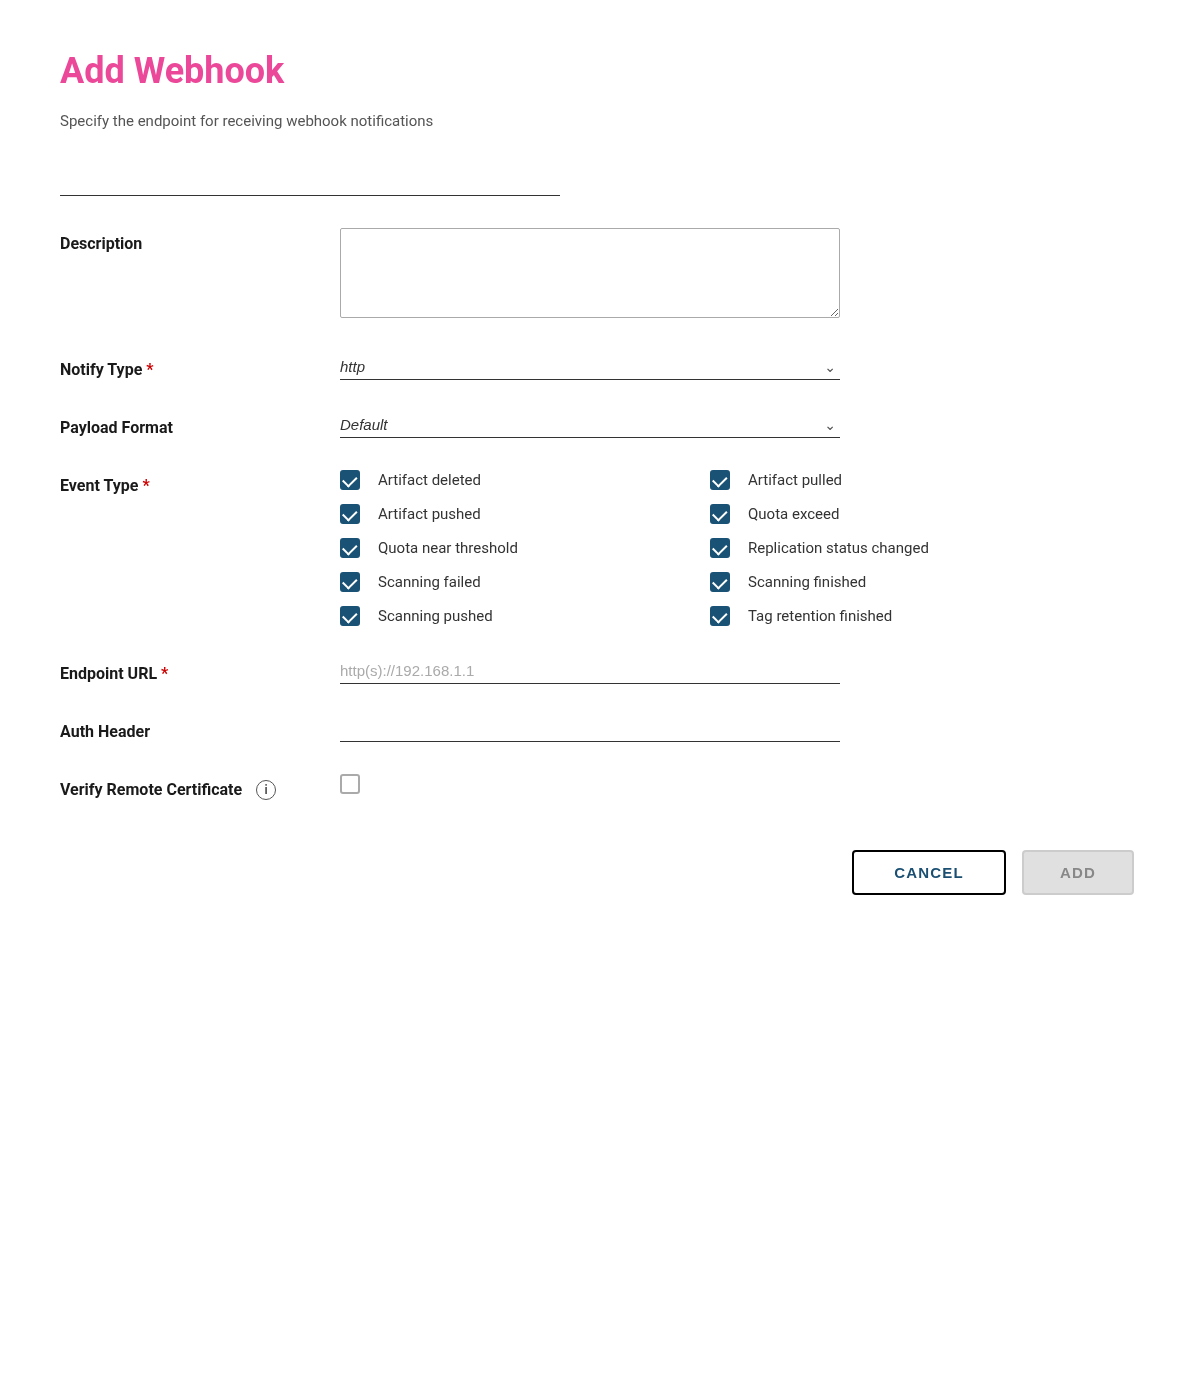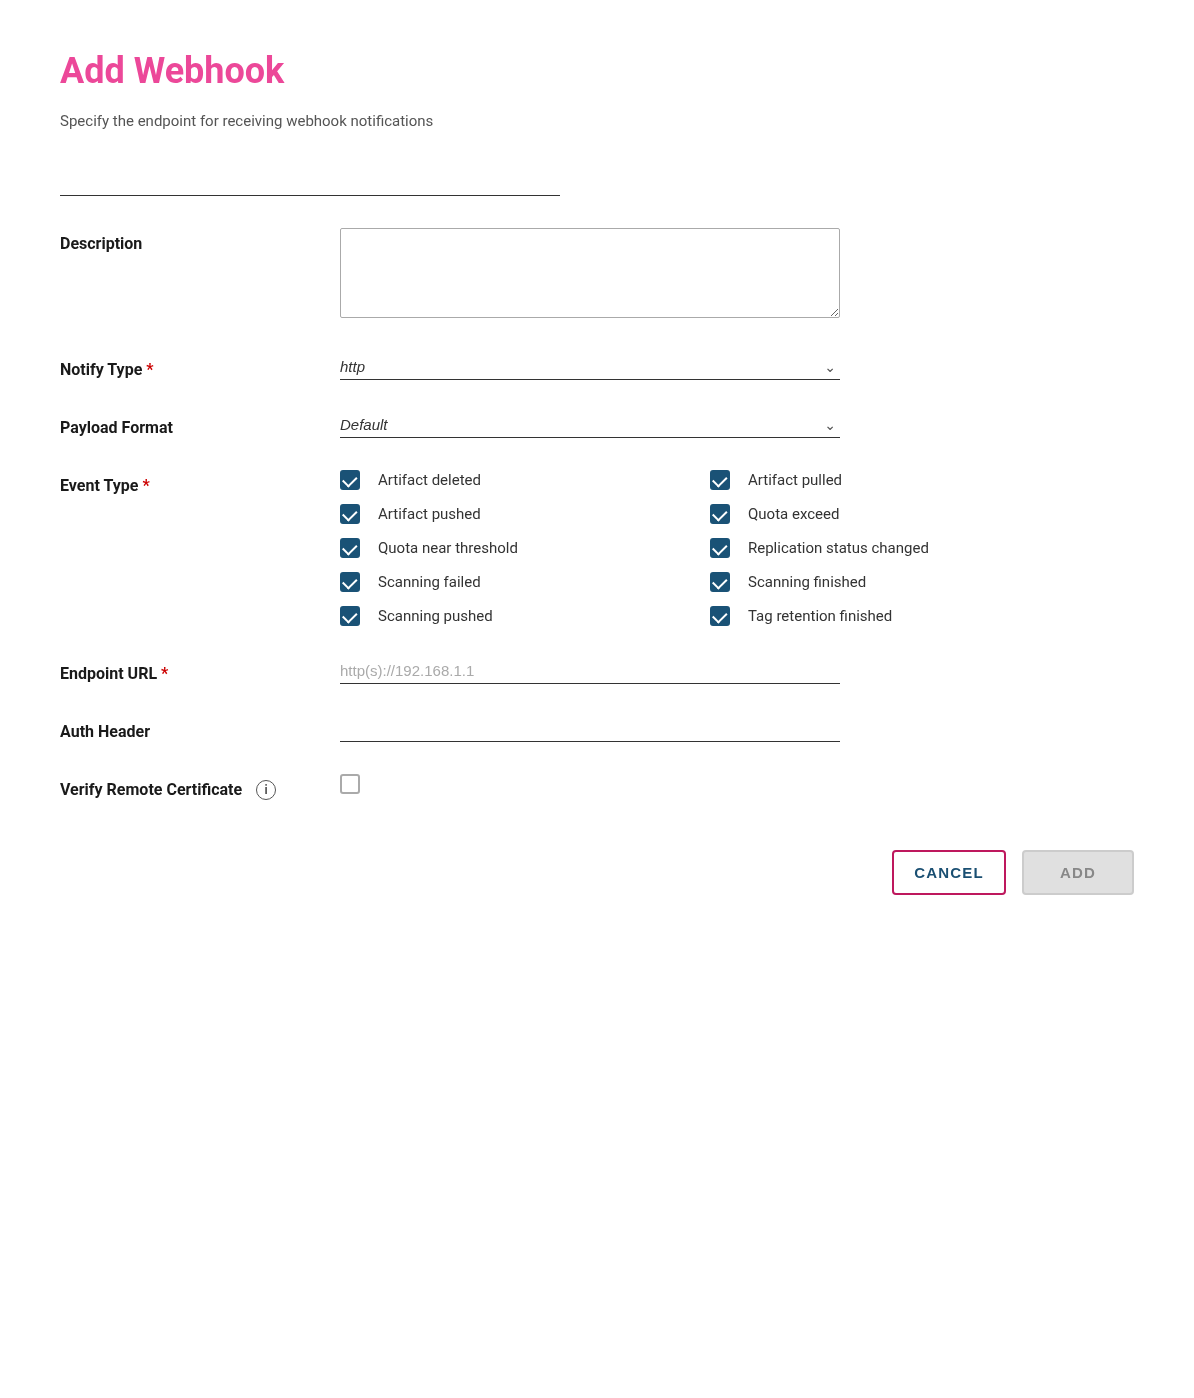--- a/index.html
+++ b/index.html
@@ -182,27 +182,27 @@
     }
 
     .footer-buttons {
       display: flex;
       justify-content: flex-end;
       gap: 16px;
       margin-top: 50px;
     }
 
     .btn-cancel {
-      padding: 12px 20px;
+      padding: 12px 40px;
       font-size: 15px;
       font-weight: 600;
       letter-spacing: 0.08em;
       color: #1a4f72;
       background: #ffffff;
-      border: 2px solid #be185d;
+      border: 2px solid #000000;
       border-radius: 4px;
       cursor: pointer;
       text-transform: uppercase;
     }
 
     .btn-add {
       padding: 12px 36px;
       font-size: 15px;
       font-weight: 700;
       letter-spacing: 0.08em;

